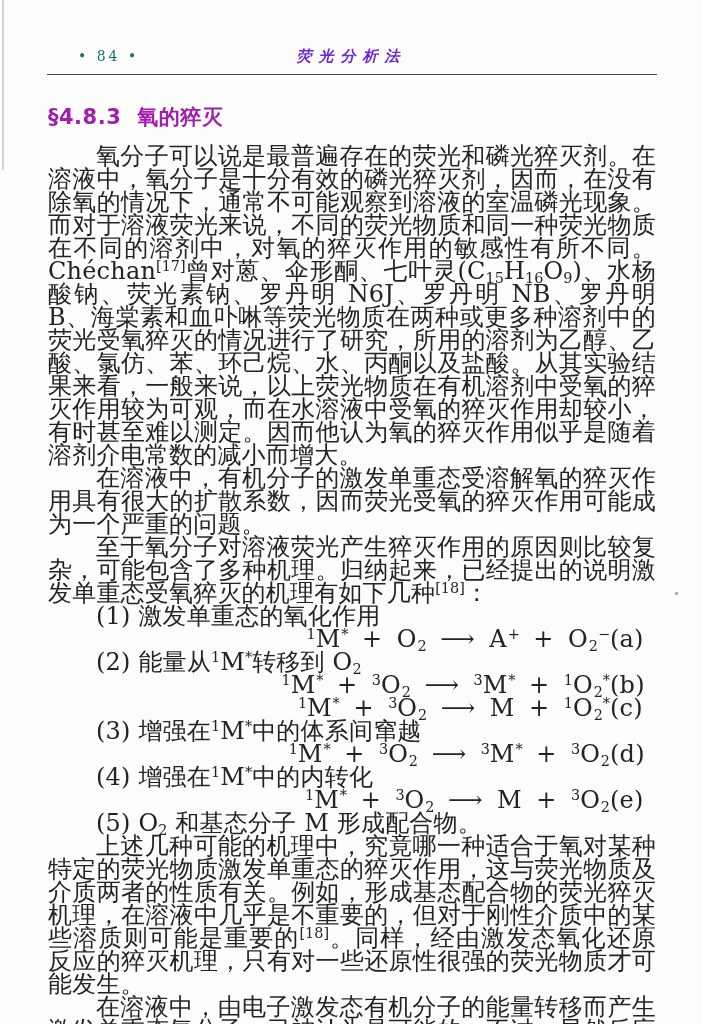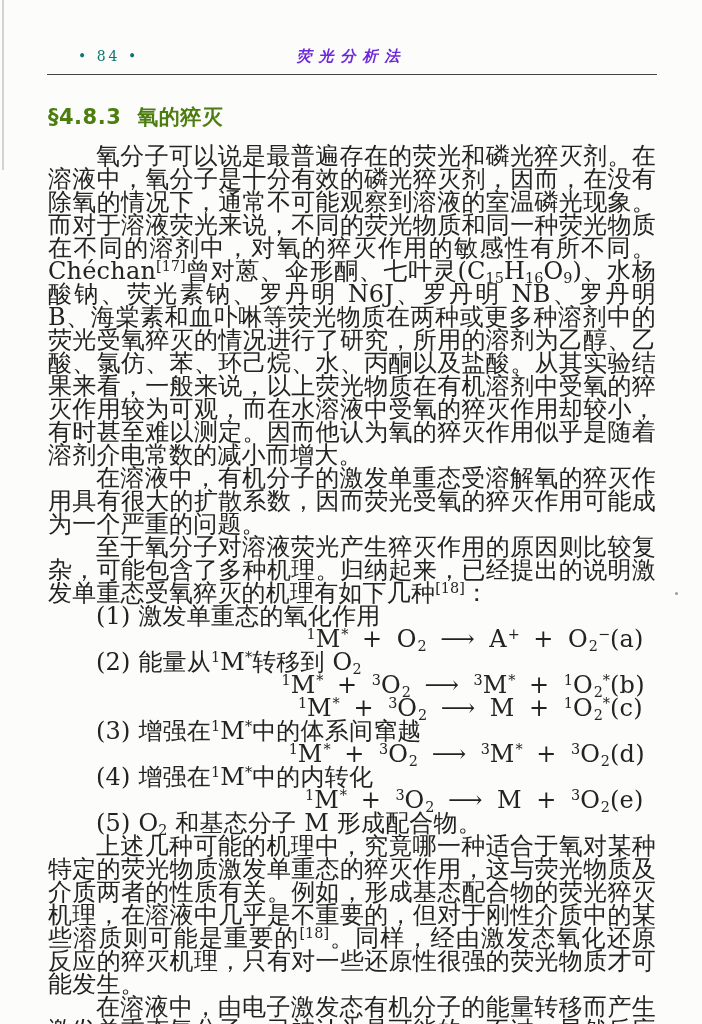--- a/index.html
+++ b/index.html
@@ -36,21 +36,21 @@
     font-style:italic;font-weight:bold;
     letter-spacing:7px;font-size:15px;color:#6d28d9;
   }
   .rule{
     border:none;height:0;
     border-top:1.5px solid #454545;
     margin:7px 45px 0 47px;
   }
   .heading{
     margin:28px 48px 0 48px;
-    font-size:21px;font-weight:bold;color:#4d7c0f;
+    font-size:21px;font-weight:bold;color:#a21caf;
     font-family:"DejaVu Sans","Liberation Sans",sans-serif;
     letter-spacing:.5px;
   }
   .heading .sec-no{margin-right:16px;}
   .body{
     margin:14px 46px 0 48px;
     font-size:24px;line-height:23px;
     text-align:justify;
     letter-spacing:.2px;
   }

